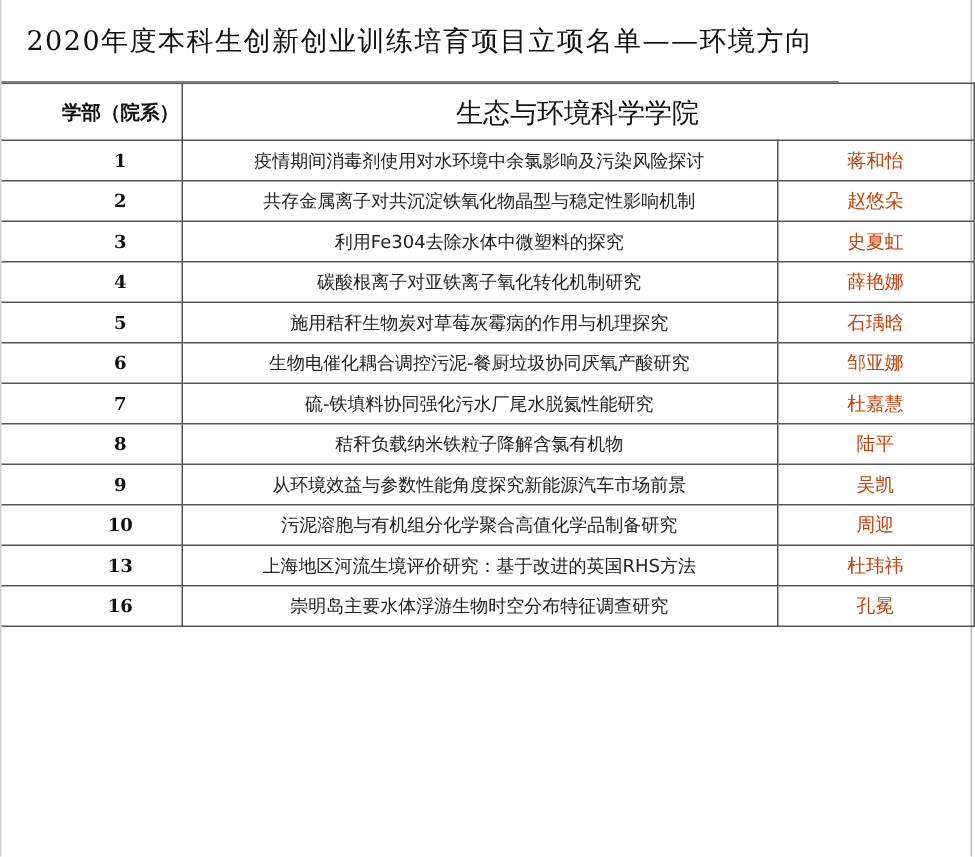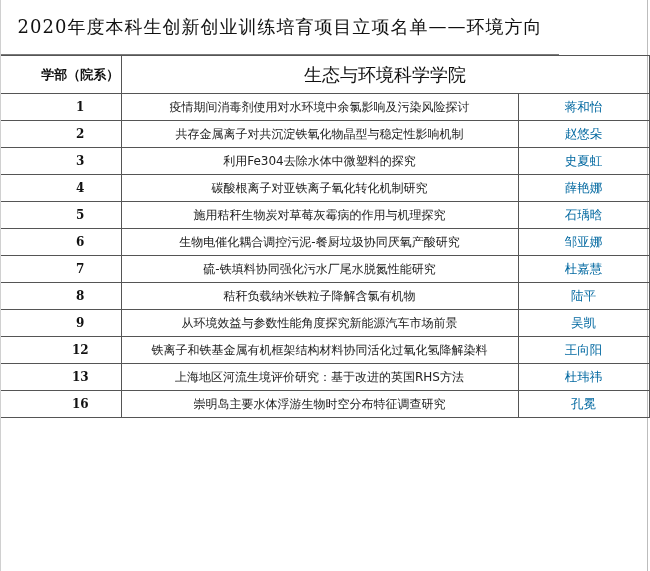--- a/index.html
+++ b/index.html
@@ -84,21 +84,21 @@
       font-size: 12px;
     }
     .cell-name {
       font-family: "DejaVu Sans", "Liberation Sans", sans-serif;
       font-size: 12px;
       color: #222;
     }
     .cell-lead {
       font-family: "DejaVu Sans", "Liberation Sans", sans-serif;
       font-size: 12.5px;
-      color: #0369a1;
+      color: #c2410c;
     }
     col.c1 { width: 120px; }
     col.c2 { width: 397px; }
     col.c3 { width: 131px; }
   </style>
 </head>
 <body>
 
 <div class="sheet">
   <div class="title">2020年度本科生创新创业训练培育项目立项名单——环境方向</div>
@@ -153,23 +153,23 @@
           <td class="cell-num">8</td>
           <td class="cell-name">秸秆负载纳米铁粒子降解含氯有机物</td>
           <td class="cell-lead">陆平</td>
         </tr>
         <tr class="data-row">
           <td class="cell-num">9</td>
           <td class="cell-name">从环境效益与参数性能角度探究新能源汽车市场前景</td>
           <td class="cell-lead">吴凯</td>
         </tr>
         <tr class="data-row">
-          <td class="cell-num">12</td>
-          <td class="cell-name">铁离子和铁基金属有机框架结构材料协同活化过氧化氢降解染料</td>
-          <td class="cell-lead">王向阳</td>
+          <td class="cell-num">10</td>
+          <td class="cell-name">污泥溶胞与有机组分化学聚合高值化学品制备研究</td>
+          <td class="cell-lead">周迎</td>
         </tr>
         <tr class="data-row">
           <td class="cell-num">13</td>
           <td class="cell-name">上海地区河流生境评价研究：基于改进的英国RHS方法</td>
           <td class="cell-lead">杜玮祎</td>
         </tr>
         <tr class="data-row">
           <td class="cell-num">16</td>
           <td class="cell-name">崇明岛主要水体浮游生物时空分布特征调查研究</td>
           <td class="cell-lead">孔冕</td>

